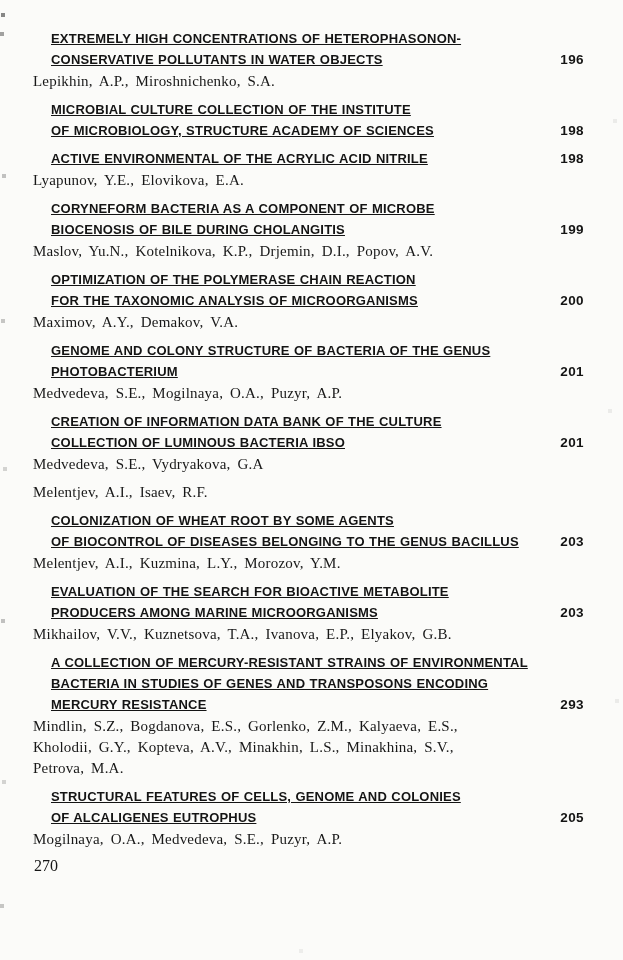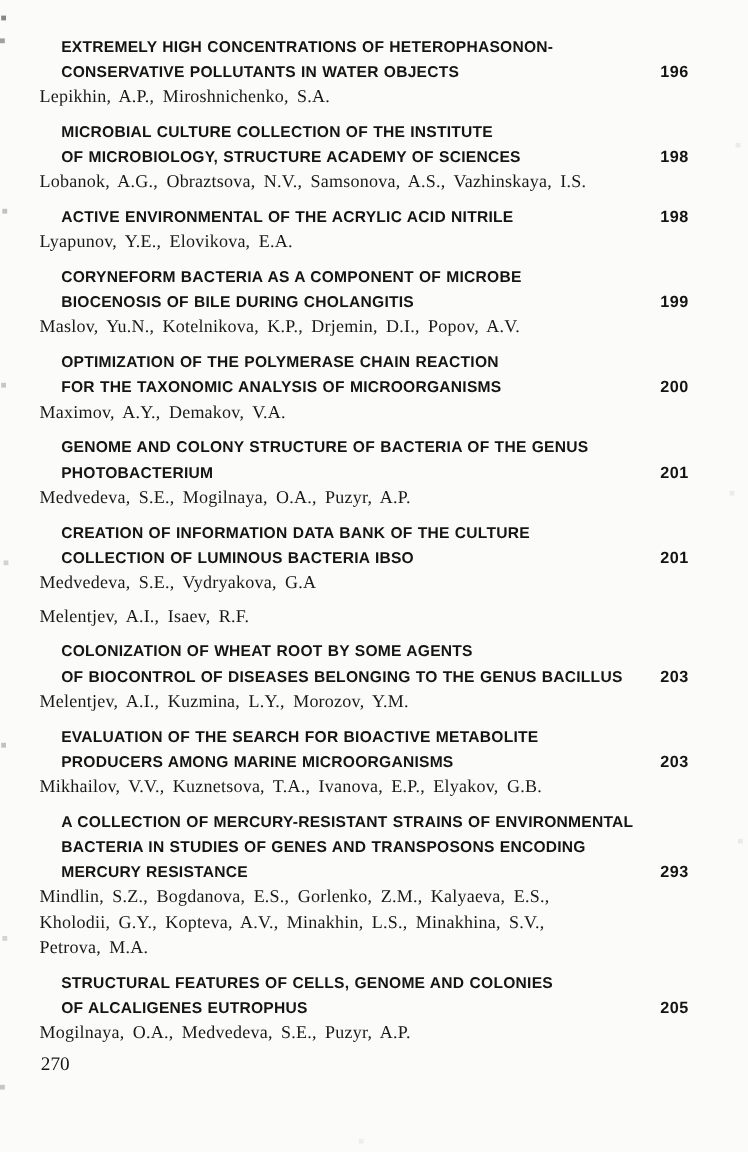--- a/index.html
+++ b/index.html
@@ -31,24 +31,25 @@
   .entry-title {
     margin-left: 18px;
     font-family: "Liberation Sans", sans-serif;
     font-weight: 700;
     font-size: 13px;
     line-height: 21px;
     letter-spacing: 0.2px;
     word-spacing: 0.5px;
     white-space: pre;
     color: #141414;
+    text-decoration: underline;
   }
   .entry-page {
     position: absolute;
-    right: 15px;
+    right: 5px;
     bottom: 2px;
     font-family: "Liberation Sans", sans-serif;
     font-weight: 700;
     font-size: 13.5px;
     line-height: 17px;
     letter-spacing: 0.4px;
     color: #141414;
   }
   .entry-authors {
     margin-top: 1px;
@@ -102,21 +103,20 @@
     </div>
     <div class="entry-authors">Lepikhin, A.P., Miroshnichenko, S.A.</div>
   </div>
 
   <div class="toc-entry">
     <div class="title-row">
       <div class="entry-title">MICROBIAL CULTURE COLLECTION OF THE INSTITUTE
 OF MICROBIOLOGY, STRUCTURE ACADEMY OF SCIENCES</div>
       <div class="entry-page">198</div>
     </div>
-    <div class="entry-authors">Lobanok, A.G., Obraztsova, N.V., Samsonova, A.S., Vazhinskaya, I.S.</div>
   </div>
 
   <div class="toc-entry">
     <div class="title-row">
       <div class="entry-title">ACTIVE ENVIRONMENTAL OF THE ACRYLIC ACID NITRILE</div>
       <div class="entry-page">198</div>
     </div>
     <div class="entry-authors">Lyapunov, Y.E., Elovikova, E.A.</div>
   </div>
 

